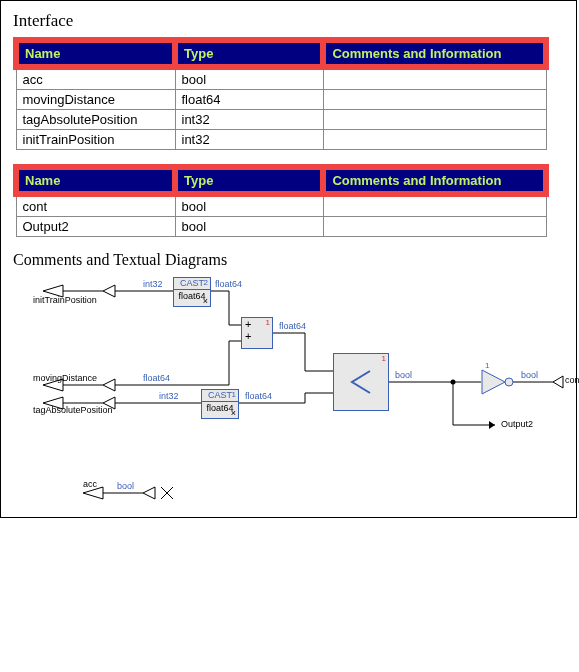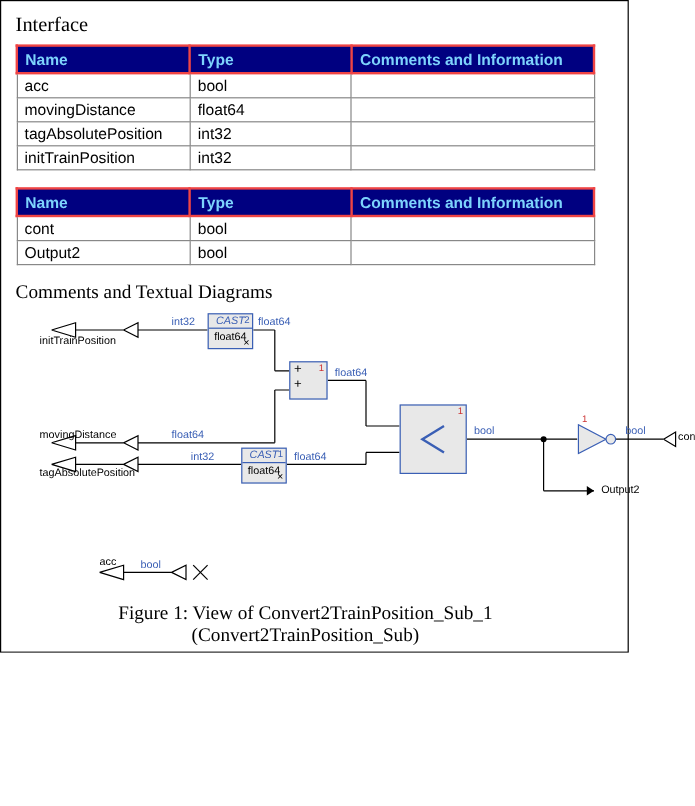--- a/index.html
+++ b/index.html
@@ -5,21 +5,21 @@
   body {
     margin: 0;
     padding: 0;
     font-family: Georgia, 'Times New Roman', serif;
     background: #fff;
     color: #000;
     width: 579px;
   }
   .page {
     border: 1px solid #000;
-    width: 524px;
+    width: 577px;
     box-sizing: border-box;
     padding: 8px 27px 2px 12px;
   }
   .section-heading {
     font-size: 17px;
     margin: 2px 0 6px 0;
   }
   .table-caption {
     font-size: 16px;
     margin: 6px 0 4px 0;
@@ -27,24 +27,24 @@
   table.data-table {
     border-collapse: collapse;
     width: 100%;
     table-layout: fixed;
     font-family: Arial, Helvetica, sans-serif;
     font-size: 13px;
     margin-bottom: 14px;
   }
   table.data-table th {
     background: #000080;
-    color: #7dd3fc;
+    color: #bef264;
     text-align: left;
     padding: 3px 6px;
-    border: 2px solid #ef4444;
+    border: 6px solid #ef4444;
     font-weight: bold;
   }
   table.data-table td {
     border: 1px solid #888;
     padding: 2px 6px;
     background: #fff;
   }
   .col-name { width: 30%; }
   .col-type { width: 28%; }
   .col-comm { width: 42%; }
@@ -70,21 +70,21 @@
 
   
   .block {
     position: absolute;
     border: 1px solid #3a5fb5;
     background: #e8e8e8;
     text-align: center;
     box-sizing: border-box;
   }
   .block .super { position:absolute; top:0; right:2px; font-size:8px; color:#3a5fb5;}
-  .block .label { font-size:9px; color:#3a5fb5;font-style:italic; }
+  .block .label { font-size:9px; color:#3a5fb5; }
   .block .sub { font-size:9px; color:#000; border-top:1px solid #3a5fb5; margin-top:1px; padding-top:1px;}
   .block .x { position:absolute; right:2px; bottom:0; font-size:9px; }
 
   .port-label, .type-label {
     position: absolute;
     font-size: 9px;
   }
   .type-label { color:#3a5fb5; }
 
   svg.wires { position:absolute; left:0; top:0; width:540px; height:240px; pointer-events:none; }
@@ -276,14 +276,13 @@
     </div>
     <span class="type-label" style="left:488px; top:95px;">bool</span>
 
     <span class="port-label" style="left:532px; top:100px;">cont</span>
     <span class="port-label" style="left:468px; top:144px;">Output2</span>
 
     <span class="port-label" style="left:50px; top:204px;">acc</span>
     <span class="type-label" style="left:84px; top:206px;">bool</span>
   </div>
 
-  <div class="figure-caption">Figure 1: View of Convert2TrainPosition_Sub_1 (Convert2TrainPosition_Sub)</div>
 </div>
 
 </body></html>

